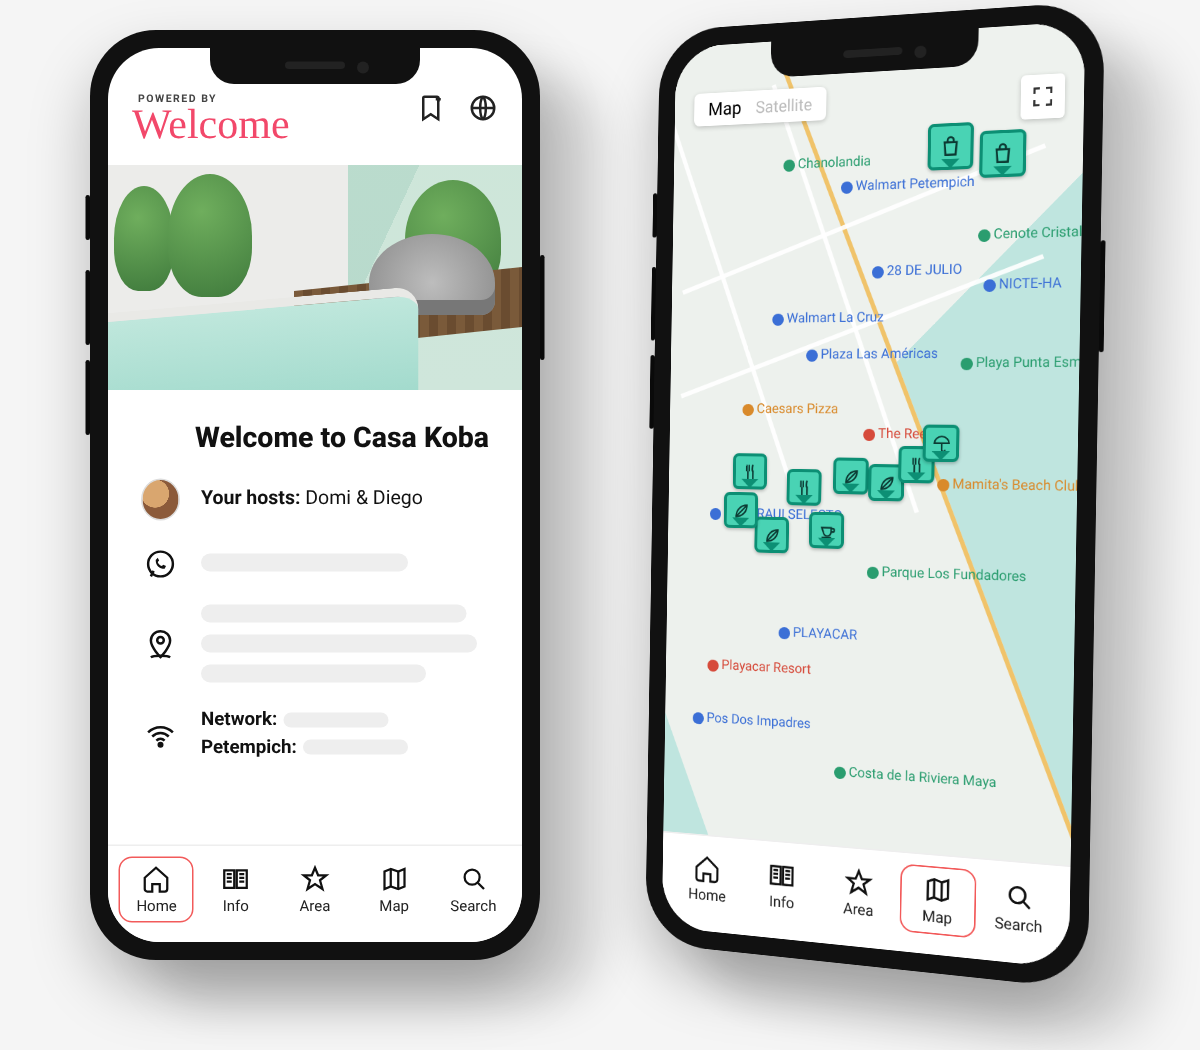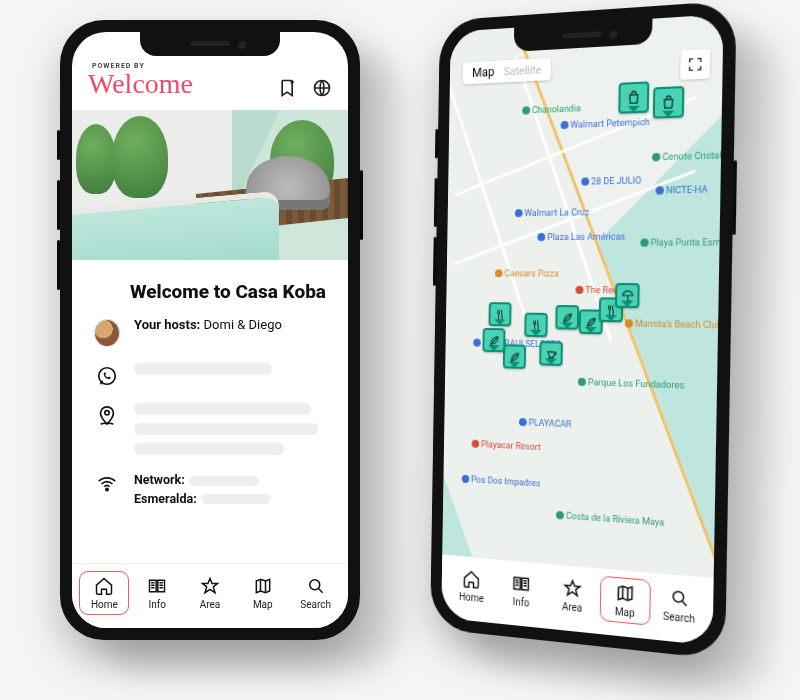--- a/index.html
+++ b/index.html
@@ -60,21 +60,21 @@
     width:8px; height:8px; background:#222; border-radius:50%;
   }
   .notch::before{
     content:""; position:absolute; left:50%; top:9px; transform:translateX(-50%);
     width:40px; height:5px; background:#222; border-radius:3px;
   }
 
   
   .p1-header {
     padding: 30px 16px 6px 16px;
-    display:flex; align-items:flex-end; justify-content:space-between;
+    display:flex; align-items:flex-start; justify-content:space-between;
   }
   .p1-brand { display:flex; flex-direction:column; }
   .p1-powered { font-size: 7px; letter-spacing:1px; color:#444; font-weight:700; margin-left:4px; }
   .p1-logo {
     font-family: "Brush Script MT","Segoe Script",cursive;
     font-size: 28px; color:#f2486a; line-height:1;
   }
   .p1-actions { display:flex; gap:14px; align-items:center; color:#222; }
   .icon { display:inline-flex; }
   .hero {
@@ -102,21 +102,21 @@
     border-top: 6px solid #e9e9e6;
   }
   .hero .daybed{
     position:absolute; right:18px; top:46px; width:84px; height:54px;
     background: radial-gradient(circle at 50% 60%, #bdbdbd, #8b8b8b);
     border-radius: 90px 90px 20px 20px / 70px 70px 20px 20px;
     box-shadow: inset 0 -10px 0 #777;
   }
   .p1-body { padding: 14px 22px 4px 22px; flex:1; overflow:hidden;}
   .welcome { font-size: 19px; font-weight:800; color:#111; margin: 6px 0 14px 0; text-align: right;}
-  .row { display:flex; align-items:flex-start; gap:14px; margin-bottom:16px; }
+  .row { display:flex; align-items:center; gap:14px; margin-bottom:16px; }
   .row .lead { width:26px; display:flex; justify-content:center; padding-top:2px;}
   .avatar {
     width:28px; height:28px; border-radius:50%;
     background: radial-gradient(circle at 35% 35%, #d9a66f 0 40%, #8b5a3a 41% 100%);
     border: 1px solid #ddd;
   }
   .hostline { font-size:13px; color:#111; }
   .hostline b { font-weight:700; }
   .ghost { height:12px; border-radius:8px; background:#eee; }
   .ghosts { display:flex; flex-direction:column; gap:8px; flex:1;}
@@ -298,21 +298,21 @@
               <svg width="22" height="22" viewBox="0 0 24 24" fill="none" stroke="#111" stroke-width="1.8">
                 <path d="M3 9c5-5 13-5 18 0"></path>
                 <path d="M6 12c3.5-3.5 8.5-3.5 12 0"></path>
                 <path d="M9 15c1.8-1.8 4.2-1.8 6 0"></path>
                 <circle cx="12" cy="18" r="1.3" fill="#111"></circle>
               </svg>
             </span>
           </div>
           <div class="wifi-lines">
             <div><span>Network:</span><span class="blank"></span></div>
-            <div><span>Esmeralda:</span><span class="blank"></span></div>
+            <div><span>Petempich:</span><span class="blank"></span></div>
           </div>
         </div>
       </div>
 
       <div class="tabbar">
         <div class="tab active">
           <svg viewBox="0 0 24 24" fill="none" stroke="#111" stroke-width="1.8">
               <path d="M3 11l9-8 9 8v9a2 2 0 0 1-2 2h-4v-6h-6v6H5a2 2 0 0 1-2-2z"></path>
             </svg>
           <span>Home</span>

